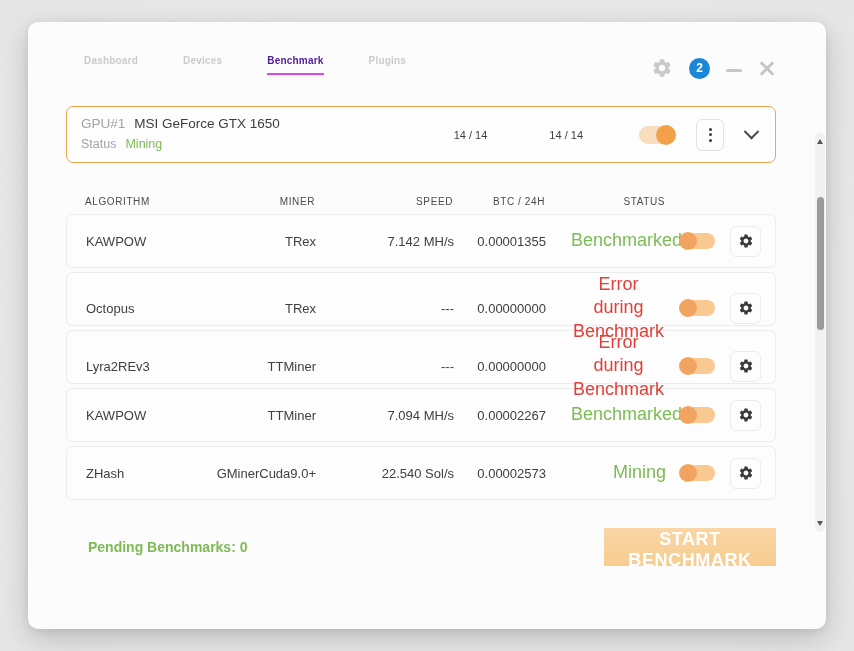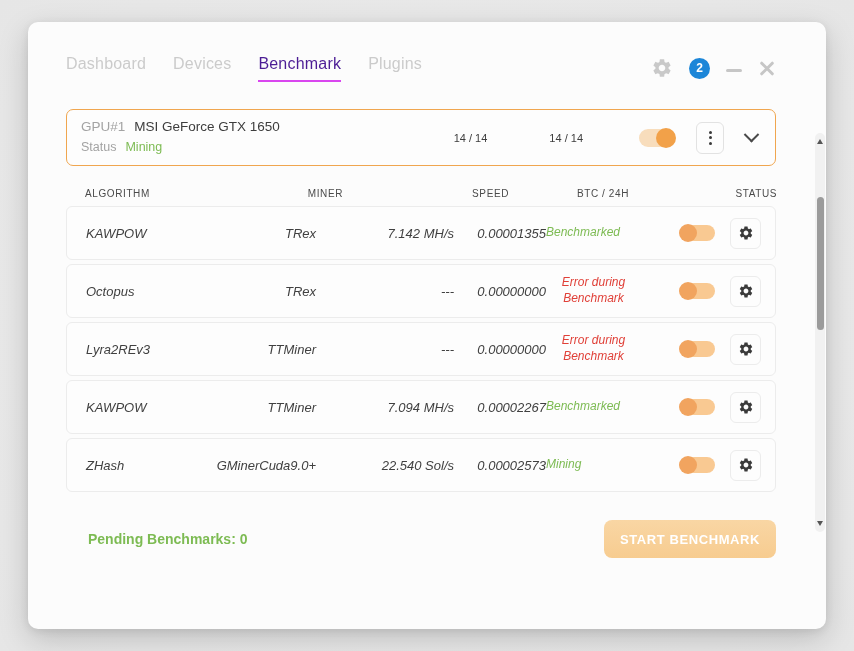--- a/index.html
+++ b/index.html
@@ -16,22 +16,22 @@
     background:#fcfcfc;
     border-radius:10px;
     box-shadow:0 10px 30px rgba(0,0,0,0.18), 0 2px 8px rgba(0,0,0,0.08);
     box-sizing:border-box;
     padding:33px 50px 0 38px;
   }
   
   .topbar{display:flex;justify-content:space-between;align-items:flex-start;}
   .tabs{display:flex;gap:27px;}
   .tab{
-    font-size:16px;font-weight:normal;color:#cbcbcb;
-    padding-bottom:7px;cursor:pointer;letter-spacing:0.2px;
+    font-size:10px;font-weight:bold;color:#cbcbcb;
+    padding-bottom:7px;cursor:pointer;letter-spacing:0.2px;margin-left:18px;
   }
   .tab.active{color:#4c1d95;border-bottom:2px solid #d946ef;}
   .win-controls{display:flex;align-items:center;gap:16px;margin-top:2px;}
   .gear-top{width:22px;height:22px;fill:#c9c9c9;cursor:pointer;}
   .badge{
     width:21px;height:21px;border-radius:50%;background:#1c86d8;
     color:#fff;font-size:12px;font-weight:bold;
     display:flex;align-items:center;justify-content:center;cursor:pointer;
   }
   .min-btn{width:16px;height:3px;background:#c6c6c6;border-radius:2px;cursor:pointer;margin-top:4px;}
@@ -84,47 +84,47 @@
     margin-left:22px;width:9px;height:9px;border-right:2.2px solid #4a4a4a;border-bottom:2.2px solid #4a4a4a;
     transform:rotate(45deg) translate(-2px,-2px);cursor:pointer;
   }
   
   .tbl-header,.tbl-row{
     display:grid;
     grid-template-columns:130px 100px 138px 92px 120px 1fr 47px 34px;
     align-items:center;
     box-sizing:border-box;
   }
-  .tbl-header{margin-top:16px;padding:0 14px 0 19px;height:22px;gap:28px;}
+  .tbl-header{margin-top:27px;padding:0 14px 0 19px;height:22px;}
   .th{font-size:10px;color:#4a4a4a;letter-spacing:0.6px;}
   .th.c,.td.c{text-align:right;}
-  .rows{margin-top:2px;font-style:italic;}
+  .rows{margin-top:2px;}
   .tbl-row{
     height:54px;border:1px solid #ececec;border-radius:6px;background:#fdfdfd;
     margin-bottom:4px;padding:0 14px 0 19px;
   }
   .td{font-size:13px;color:#404040;}
-  .td.status{font-size:12px;line-height:1.3;display:flex;justify-content:flex-start;}
+  .td.status{font-size:18px;line-height:1.3;display:flex;justify-content:flex-end;}
   .td.status span{max-width:95px;text-align:center;}
   .c-green{color:#7dbb53;}
   .c-red{color:#e04038;}
   .toggle-cell{display:flex;justify-content:flex-start;}
   .gear-btn{
     width:29px;height:29px;border:1px solid #ececec;border-radius:6px;background:#fdfdfd;
     display:flex;align-items:center;justify-content:center;cursor:pointer;justify-self:end;
   }
   .gear-btn svg{width:16px;height:16px;fill:#3a3a3a;}
   
   .footer{display:flex;justify-content:space-between;align-items:center;margin-top:28px;margin-left:22px;}
   .pending{font-size:14px;font-weight:bold;color:#7dbb53;}
   .start-btn{
-    width:172px;height:38px;border:none;border-radius:8px;
+    width:172px;height:38px;border:none;border-radius:0;
     background:linear-gradient(180deg,#f9d6a4 0%,#f7cc90 100%);
     color:#fff;font-family:"Liberation Sans",sans-serif;
-    font-size:13px;font-weight:bold;letter-spacing:0.6px;cursor:default;
+    font-size:18px;font-weight:bold;letter-spacing:0.6px;cursor:default;
   }
   
   .scrollbar{
     position:absolute;top:111px;right:1px;width:10px;height:399px;
     background:#f1f1f1;border-radius:5px;
   }
   .sb-up,.sb-down{
     position:absolute;left:2px;width:0;height:0;cursor:pointer;
     border-left:3.5px solid transparent;border-right:3.5px solid transparent;
   }

